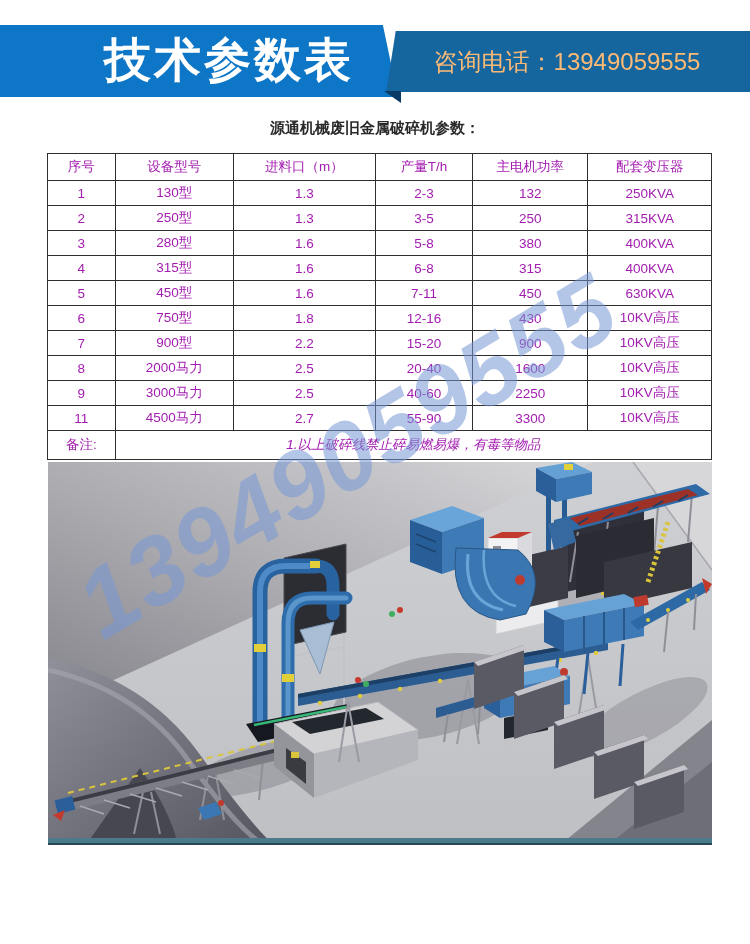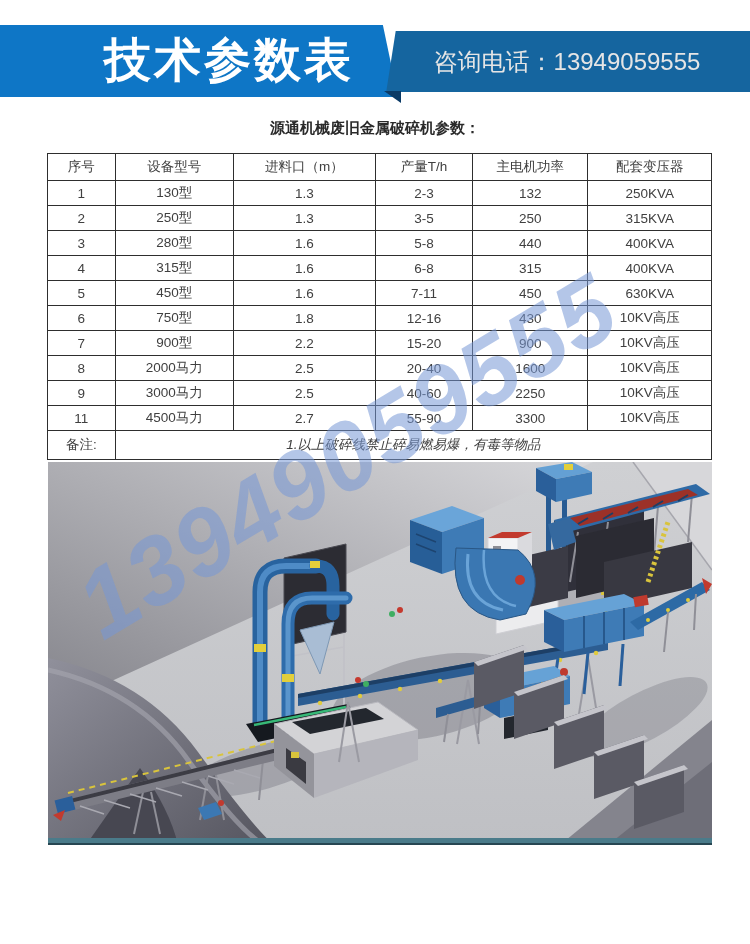--- a/index.html
+++ b/index.html
@@ -7,28 +7,28 @@
   #page{position:relative;width:750px;height:944px;background:#ffffff;overflow:hidden;margin:0 auto;}
 
   
   .banner{position:absolute;top:0;left:0;width:750px;height:104px;}
   .banner-left{position:absolute;top:25px;left:0;width:398px;height:72px;background:#0e76c6;
     clip-path:polygon(0 0,96.2% 0,100% 100%,0 100%);}
   .banner-left .t{display:block;text-align:center;padding-left:60px;line-height:70px;
     color:#ffffff;font-size:47px;font-weight:bold;letter-spacing:3px;}
   .banner-right{position:absolute;top:31px;left:384px;width:366px;height:61px;background:#15659f;
     clip-path:polygon(3.2% 0,100% 0,100% 100%,0.6% 100%);}
-  .banner-right .p{display:block;text-align:center;line-height:61px;color:#e5e5e5;font-size:24px;}
+  .banner-right .p{display:block;text-align:center;line-height:61px;color:#fdba74;font-size:24px;}
   .banner-fold{position:absolute;top:91px;left:384px;width:17px;height:12px;background:#0a3a66;
     clip-path:polygon(0 0,100% 0,100% 100%);}
 
   
   .tbl-title{margin:119px 0 0 0;text-align:center;font-size:15px;font-weight:bold;color:#2a2a2a;}
   table.spec{border-collapse:collapse;margin:15px 0 0 47px;width:665px;table-layout:fixed;
-    font-size:13.5px;color:#404040;}
+    font-size:13.5px;color:#a21caf;}
   table.spec th,table.spec td{border:1px solid #2e2e2e;text-align:center;padding:0;
     font-weight:normal;overflow:hidden;white-space:nowrap;}
   table.spec th{height:26px;}
   table.spec td{height:24px;}
   table.spec tr.remark td{height:28px;}
   table.spec td.remark-text{text-align:center;font-style:italic;}
 
   
   .watermark{position:absolute;left:86px;top:558px;z-index:6;white-space:nowrap;
     font-size:96px;font-weight:bold;font-style:italic;letter-spacing:2px;
@@ -90,21 +90,21 @@
           <td>1.3</td>
           <td>3-5</td>
           <td>250</td>
           <td>315KVA</td>
         </tr>
         <tr>
           <td>3</td>
           <td>280型</td>
           <td>1.6</td>
           <td>5-8</td>
-          <td>440</td>
+          <td>380</td>
           <td>400KVA</td>
         </tr>
         <tr>
           <td>4</td>
           <td>315型</td>
           <td>1.6</td>
           <td>6-8</td>
           <td>315</td>
           <td>400KVA</td>
         </tr>

